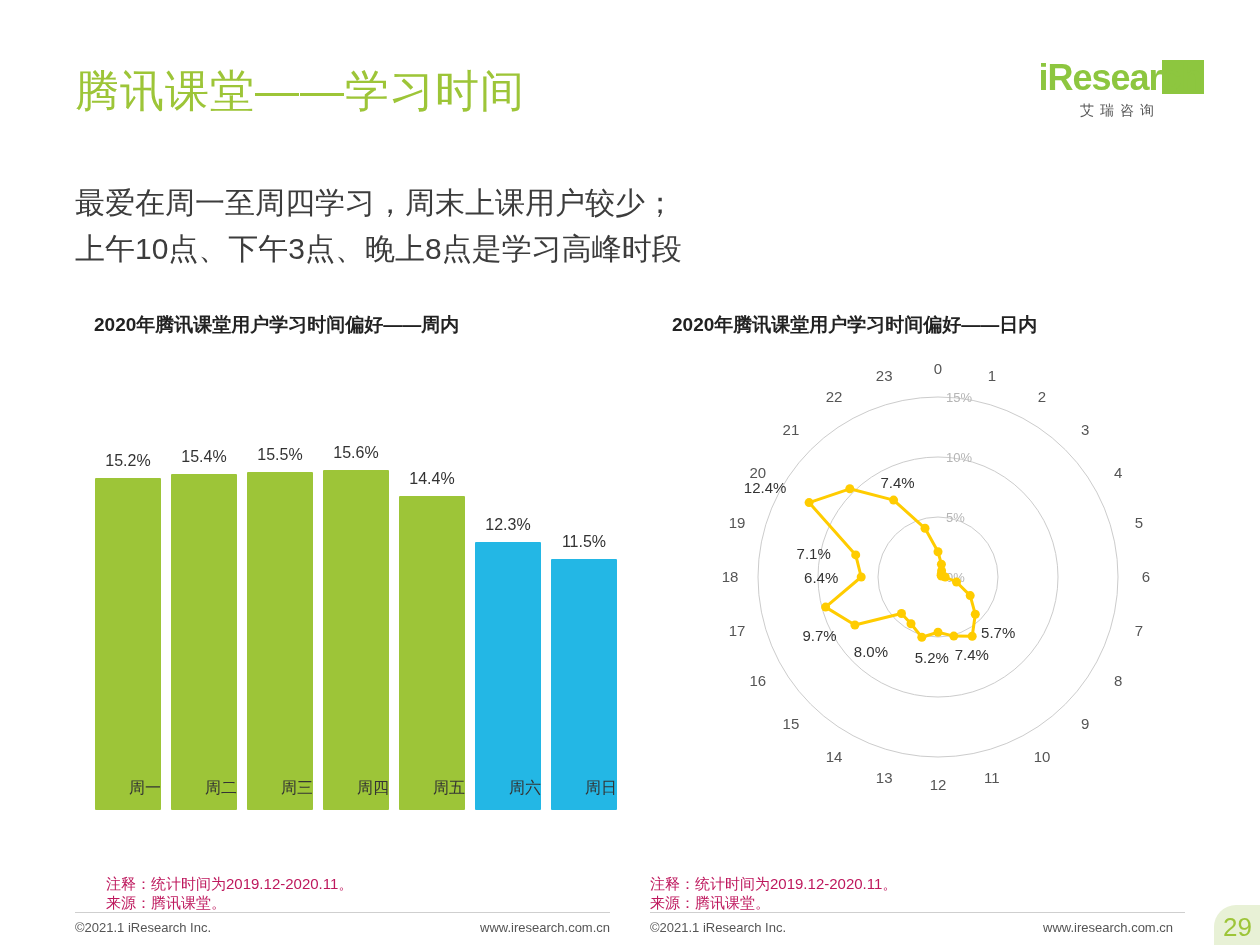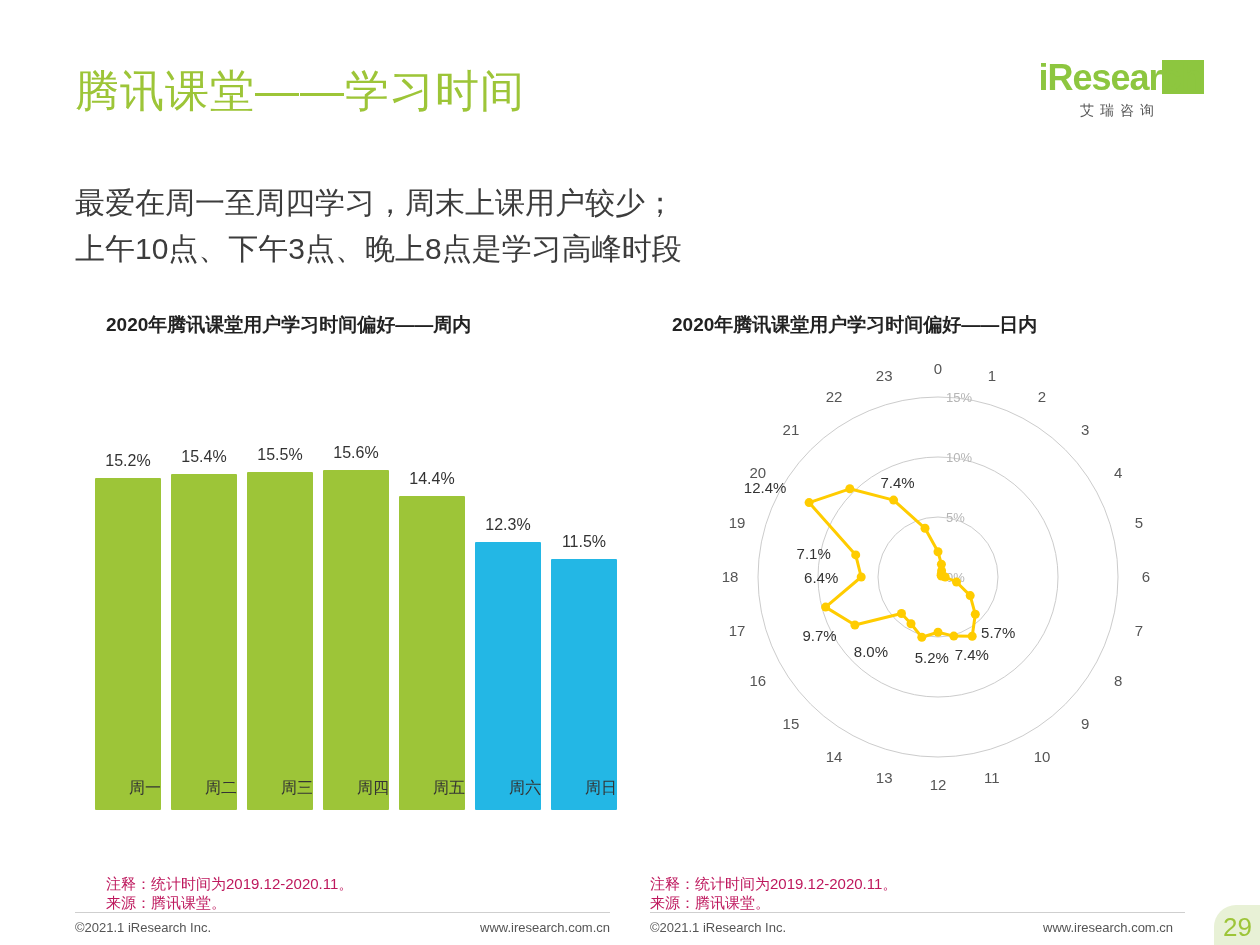--- a/index.html
+++ b/index.html
@@ -70,21 +70,21 @@
     color: #555;
     letter-spacing: 6px;
   }
   
   .panel-title {
     position: absolute;
     font-size: 19px;
     font-weight: 700;
     color: #222;
   }
-  #bar-panel-title { left: 106px; top: 312px; }
+  #bar-panel-title { left: 94px; top: 312px; }
   #radar-panel-title { left: 672px; top: 312px; }
 
   
   .bar-chart {
     position: absolute;
     left: 95px;
     top: 380px;
     width: 530px;
     height: 430px;
   }

